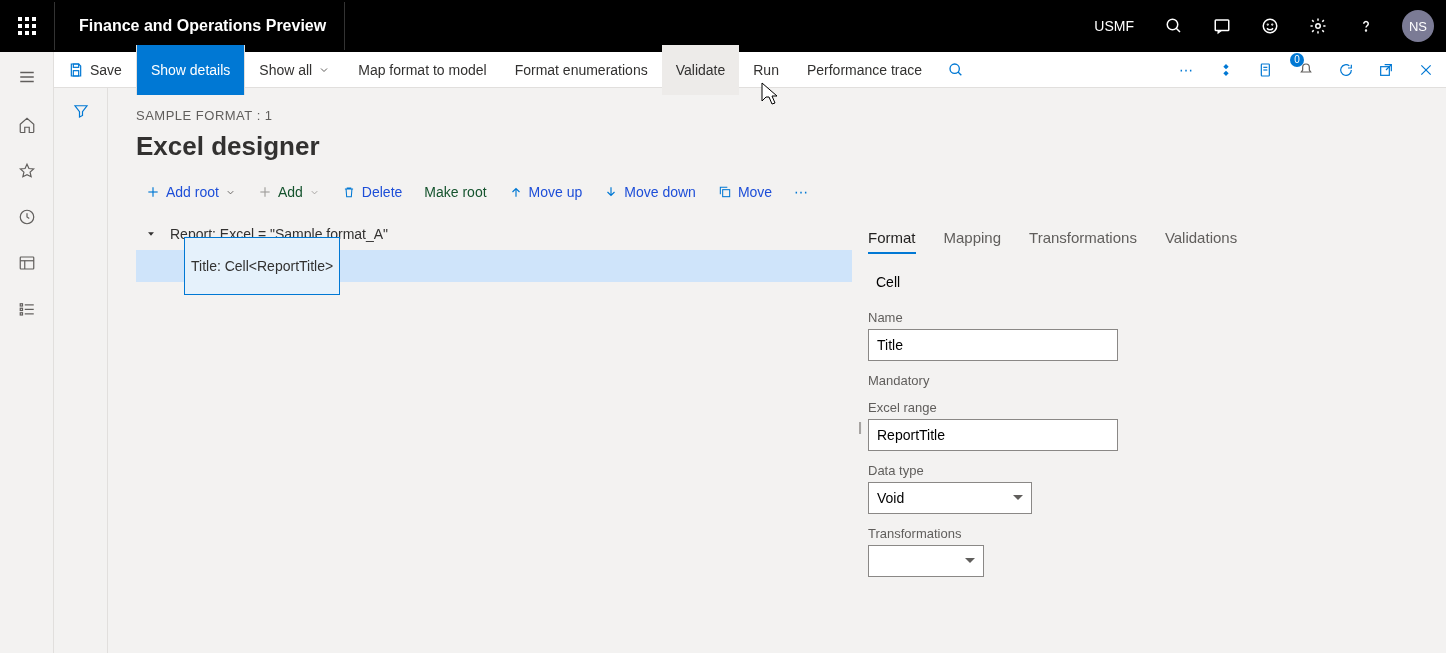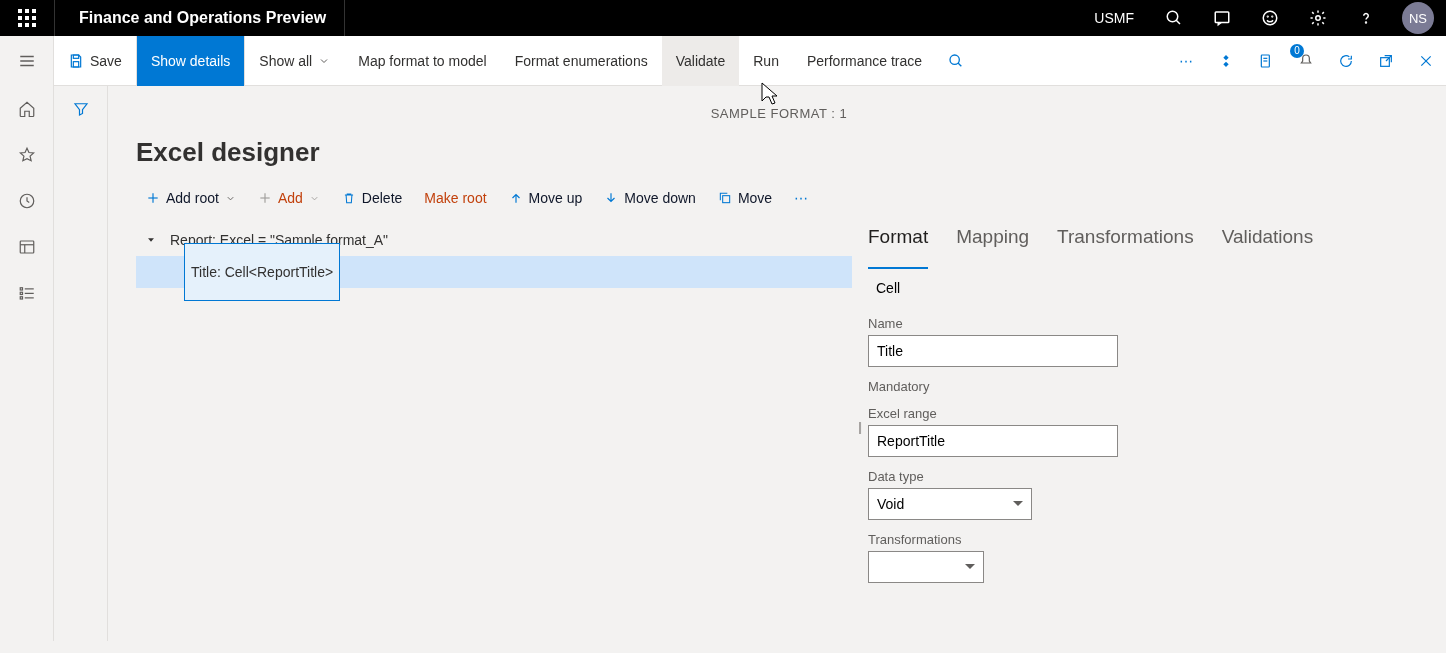--- a/index.html
+++ b/index.html
@@ -1,67 +1,67 @@
 <!DOCTYPE html>
 <html><head>
 <meta charset="utf-8">
 <style>
   * { box-sizing: border-box; margin: 0; padding: 0; }
   body { font-family: "Segoe UI", -apple-system, sans-serif; font-size: 14px; color: #323130; background: #f3f2f1; width: 1446px; height: 653px; overflow: hidden; }
   
-  .topbar { height: 36px; background: #000; display: flex; align-items: center; color: #fff; }
+  .topbar { height: 52px; background: #000; display: flex; align-items: center; color: #fff; }
   .waffle { width: 54px; height: 48px; display: flex; align-items: center; justify-content: center; cursor: pointer; }
   .waffle svg { fill: #fff; }
   .app-title { font-size: 16px; font-weight: 600; padding-left: 24px; flex: 0 0 auto; }
   .top-spacer { flex: 1; }
   .top-env { padding: 0 16px; font-size: 14px; }
   .top-icon { width: 48px; height: 48px; display: flex; align-items: center; justify-content: center; cursor: pointer; }
   .avatar { width: 32px; height: 32px; border-radius: 50%; background: #7b7b95; color: #fff; display: flex; align-items: center; justify-content: center; font-size: 13px; margin: 0 12px; }
   .vsep-top { width: 1px; height: 48px; background: #333; }
 
   .shell { display: flex; height: 605px; }
   .leftbar { width: 54px; background: #f3f2f1; border-right: 1px solid #e1dfdd; display: flex; flex-direction: column; align-items: center; }
   .leftbar-item { width: 54px; height: 46px; display: flex; align-items: center; justify-content: center; cursor: pointer; color: #605e5c; }
   .leftbar-item:first-child { height: 50px; }
 
   .main { flex: 1; display: flex; flex-direction: column; background: #f3f2f1; }
   
-  .actionbar { height: 50px; background: #fff; border-bottom: 1px solid #e1dfdd; display: flex; align-items: center; }
+  .actionbar { height: 36px; background: #fff; border-bottom: 1px solid #e1dfdd; display: flex; align-items: center; }
   .ab-btn { height: 50px; padding: 0 14px; display: inline-flex; align-items: center; gap: 6px; cursor: pointer; font-size: 14px; color: #323130; border: none; background: transparent; }
   .ab-btn.active { background: #0078d4; color: #fff; }
   .ab-btn.hovered { background: #edebe9; }
   .ab-sep { width: 1px; height: 50px; background: #e1dfdd; }
   .ab-spacer { flex: 1; }
   .ab-icon { width: 40px; height: 50px; display: flex; align-items: center; justify-content: center; cursor: pointer; color: #605e5c; }
   .badge { position: relative; }
   .badge-num { position: absolute; top: 8px; left: 4px; background: #0078d4; color: #fff; border-radius: 8px; font-size: 10px; padding: 0 4px; line-height: 14px; min-width: 14px; text-align: center; }
 
   .content { flex: 1; display: flex; overflow: hidden; }
   .filter-col { width: 54px; border-right: 1px solid #e1dfdd; display: flex; justify-content: center; padding-top: 14px; color: #0078d4; }
   .work-area { flex: 1; padding: 20px 24px 0 28px; display: flex; flex-direction: column; overflow: hidden; }
-  .breadcrumb { font-size: 13px; color: #605e5c; letter-spacing: .5px; margin-bottom: 16px; text-align: center; }
+  .breadcrumb { font-size: 13px; color: #605e5c; letter-spacing: .5px; margin-bottom: 8px; }
   .page-title { font-size: 26px; font-weight: 600; margin-bottom: 16px; }
 
   .mini-toolbar { display: flex; align-items: center; gap: 2px; margin-bottom: 12px; flex-wrap: wrap; }
-  .mt-btn { display: inline-flex; align-items: center; gap: 6px; padding: 6px 10px; cursor: pointer; color: #0f172a; font-size: 14px; border: none; background: transparent; }
-  .mt-btn.disabled { color: #c2410c; cursor: default; }
+  .mt-btn { display: inline-flex; align-items: center; gap: 6px; padding: 6px 10px; cursor: pointer; color: #1d4ed8; font-size: 14px; border: none; background: transparent; }
+  .mt-btn.disabled { color: #14532d; cursor: default; }
 
   .split { flex: 1; display: flex; gap: 0; overflow: hidden; }
   .tree-col { flex: 1; min-width: 0; }
   .props-col { width: 570px; padding-left: 16px; }
 
   .tree-row { display: flex; align-items: center; height: 32px; padding-left: 8px; }
   .tree-row.sel { background: #cfe4fa; }
   .tree-row.sel .node-box { border: 1px solid #0078d4; background: #e5f1fb; padding: 20px 6px; }
   .node-box { padding: 2px 6px; }
   .tree-caret { width: 14px; display:inline-flex; align-items:center; justify-content:center; margin-right: 6px; }
   .tree-indent { display: inline-block; width: 40px; }
 
   .tabs { display: flex; gap: 28px; height: 34px; align-items: center; margin-bottom: 14px; }
-  .tab { font-size: 19px; color: #605e5c; cursor: pointer; padding-bottom: 21px; position: relative; margin-top: 12px; }
+  .tab { font-size: 15px; color: #605e5c; cursor: pointer; padding-bottom: 8px; position: relative; margin-top: 12px; }
   .tab.active { color: #201f1e; font-weight: 400; }
   .tab.active::after { content:""; position:absolute; left:0; right:0; bottom:0; height:2px; background:#0078d4; }
 
   .form-group { margin-bottom: 12px; }
   .form-label { font-size: 13px; color: #605e5c; display: block; margin-bottom: 4px; }
   .form-input { width: 250px; height: 32px; border: 1px solid #8a8886; padding: 0 8px; font-size: 14px; font-family: inherit; background: #fff; }
   .form-input.ro { background: #f3f2f1; border: none; width: 184px; }
   .form-select { width: 164px; height: 32px; border: 1px solid #8a8886; padding: 0 26px 0 8px; font-size: 14px; font-family: inherit; background: #fff; appearance: none; position: relative; }
   .select-wrap { position: relative; display: inline-block; }
   .select-wrap::after { content:""; position:absolute; right:9px; top:13px; width:0; height:0; border-left:5px solid transparent; border-right:5px solid transparent; border-top:5px solid #605e5c; pointer-events:none; }

